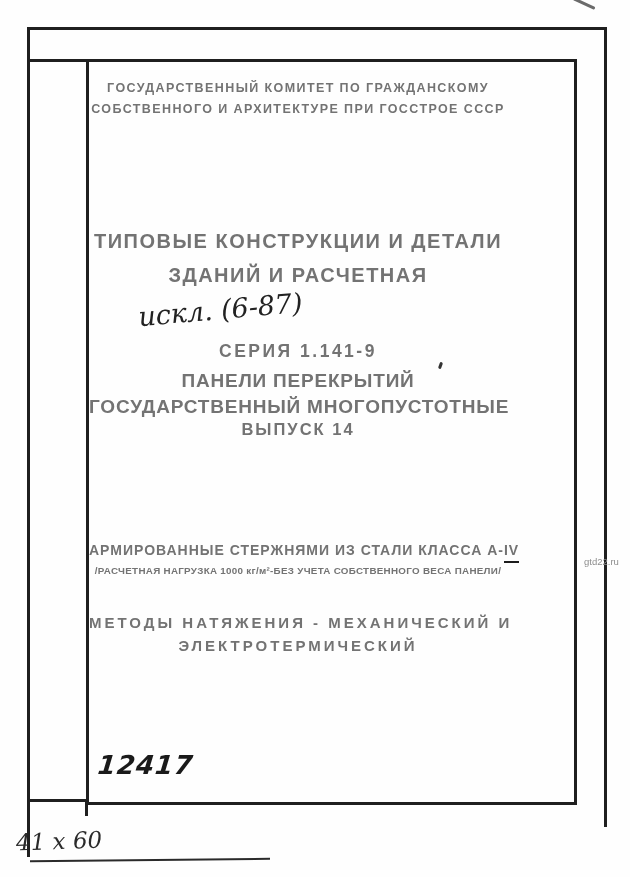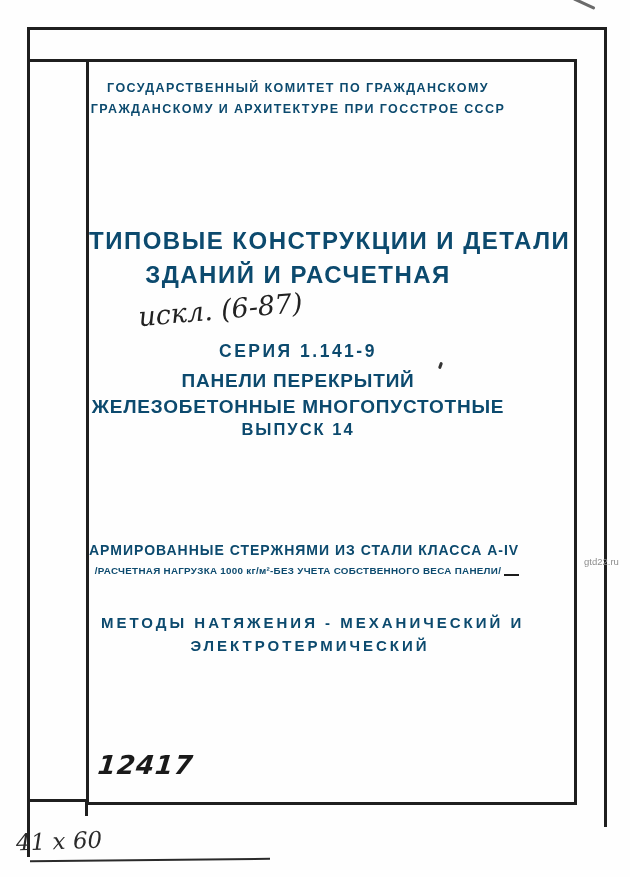--- a/index.html
+++ b/index.html
@@ -28,31 +28,31 @@
     height: 740px;
     border: 3px solid #1f1f1f;
   }
   .txt {
     position: absolute;
     left: 89px;
     width: 418px;
     text-align: center;
     font-weight: 700;
     white-space: nowrap;
-    color: #0c4a6e;
+    color: #737373;
   }
   .committee {
     top: 78px;
     font-size: 12.5px;
     letter-spacing: 1.4px;
     line-height: 21px;
   }
   .big-title {
     top: 224px;
-    font-size: 24px;
+    font-size: 20px;
     letter-spacing: 1.5px;
     line-height: 34px;
   }
   .handwritten-note {
     position: absolute;
     left: 138px;
     top: 294px;
     font-family: "DejaVu Serif", serif;
     font-style: italic;
     font-size: 27px;
@@ -88,33 +88,32 @@
     font-size: 14.5px;
     letter-spacing: 0.8px;
   }
   .dims2 {
     top: 542px;
     font-size: 14px;
     letter-spacing: 1px;
   }
   .dims2 .steel-class {
     border-bottom: 2px solid #1c1c1c;
-    padding-bottom: 16px;
+    padding-bottom: 3px;
   }
   .load-note {
     top: 565px;
     font-size: 9.8px;
     letter-spacing: 0.3px;
   }
   .methods {
     top: 611px;
     font-size: 15px;
     letter-spacing: 3px;
     line-height: 23px;
-    padding-left: 12px;
   }
   .inventory {
     position: absolute;
     left: 98px;
     top: 750px;
     font-family: "DejaVu Sans", sans-serif;
     font-style: italic;
     font-weight: 700;
     font-size: 26px;
     letter-spacing: 1px;
@@ -184,35 +183,35 @@
   <div class="inner-frame"></div>
   <div class="line" style="left:27px; top:59px; width:62px; height:3px;"></div>
   <div class="line" style="left:27px; top:799px; width:62px; height:3px;"></div>
   <div class="line" style="left:85px; top:802px; width:3px; height:14px;"></div>
 
   <div class="smudge-tr"></div>
   <div class="speck-1"></div>
 
   <div class="txt committee">
     <div>ГОСУДАРСТВЕННЫЙ КОМИТЕТ ПО ГРАЖДАНСКОМУ</div>
-    <div>ГРАЖДАНСКОМУ И АРХИТЕКТУРЕ ПРИ ГОССТРОЕ СССР</div>
+    <div>СОБСТВЕННОГО И АРХИТЕКТУРЕ ПРИ ГОССТРОЕ СССР</div>
   </div>
 
   <div class="txt big-title">
     <div>ТИПОВЫЕ КОНСТРУКЦИИ И ДЕТАЛИ</div>
     <div>ЗДАНИЙ И РАСЧЕТНАЯ</div>
   </div>
 
   <div class="handwritten-note">искл. (6-87)</div>
 
   <div class="txt series">СЕРИЯ 1.141-9</div>
 
   <div class="txt main-title">
     <div>ПАНЕЛИ ПЕРЕКРЫТИЙ</div>
-    <div>ЖЕЛЕЗОБЕТОННЫЕ МНОГОПУСТОТНЫЕ</div>
+    <div>ГОСУДАРСТВЕННЫЙ МНОГОПУСТОТНЫЕ</div>
   </div>
 
   <div class="txt issue">ВЫПУСК 14</div>
 
 
 
   <div class="txt dims2">
     <span>АРМИРОВАННЫЕ СТЕРЖНЯМИ ИЗ СТАЛИ КЛАССА А-</span><span class="steel-class">IV</span>
   </div>
 

